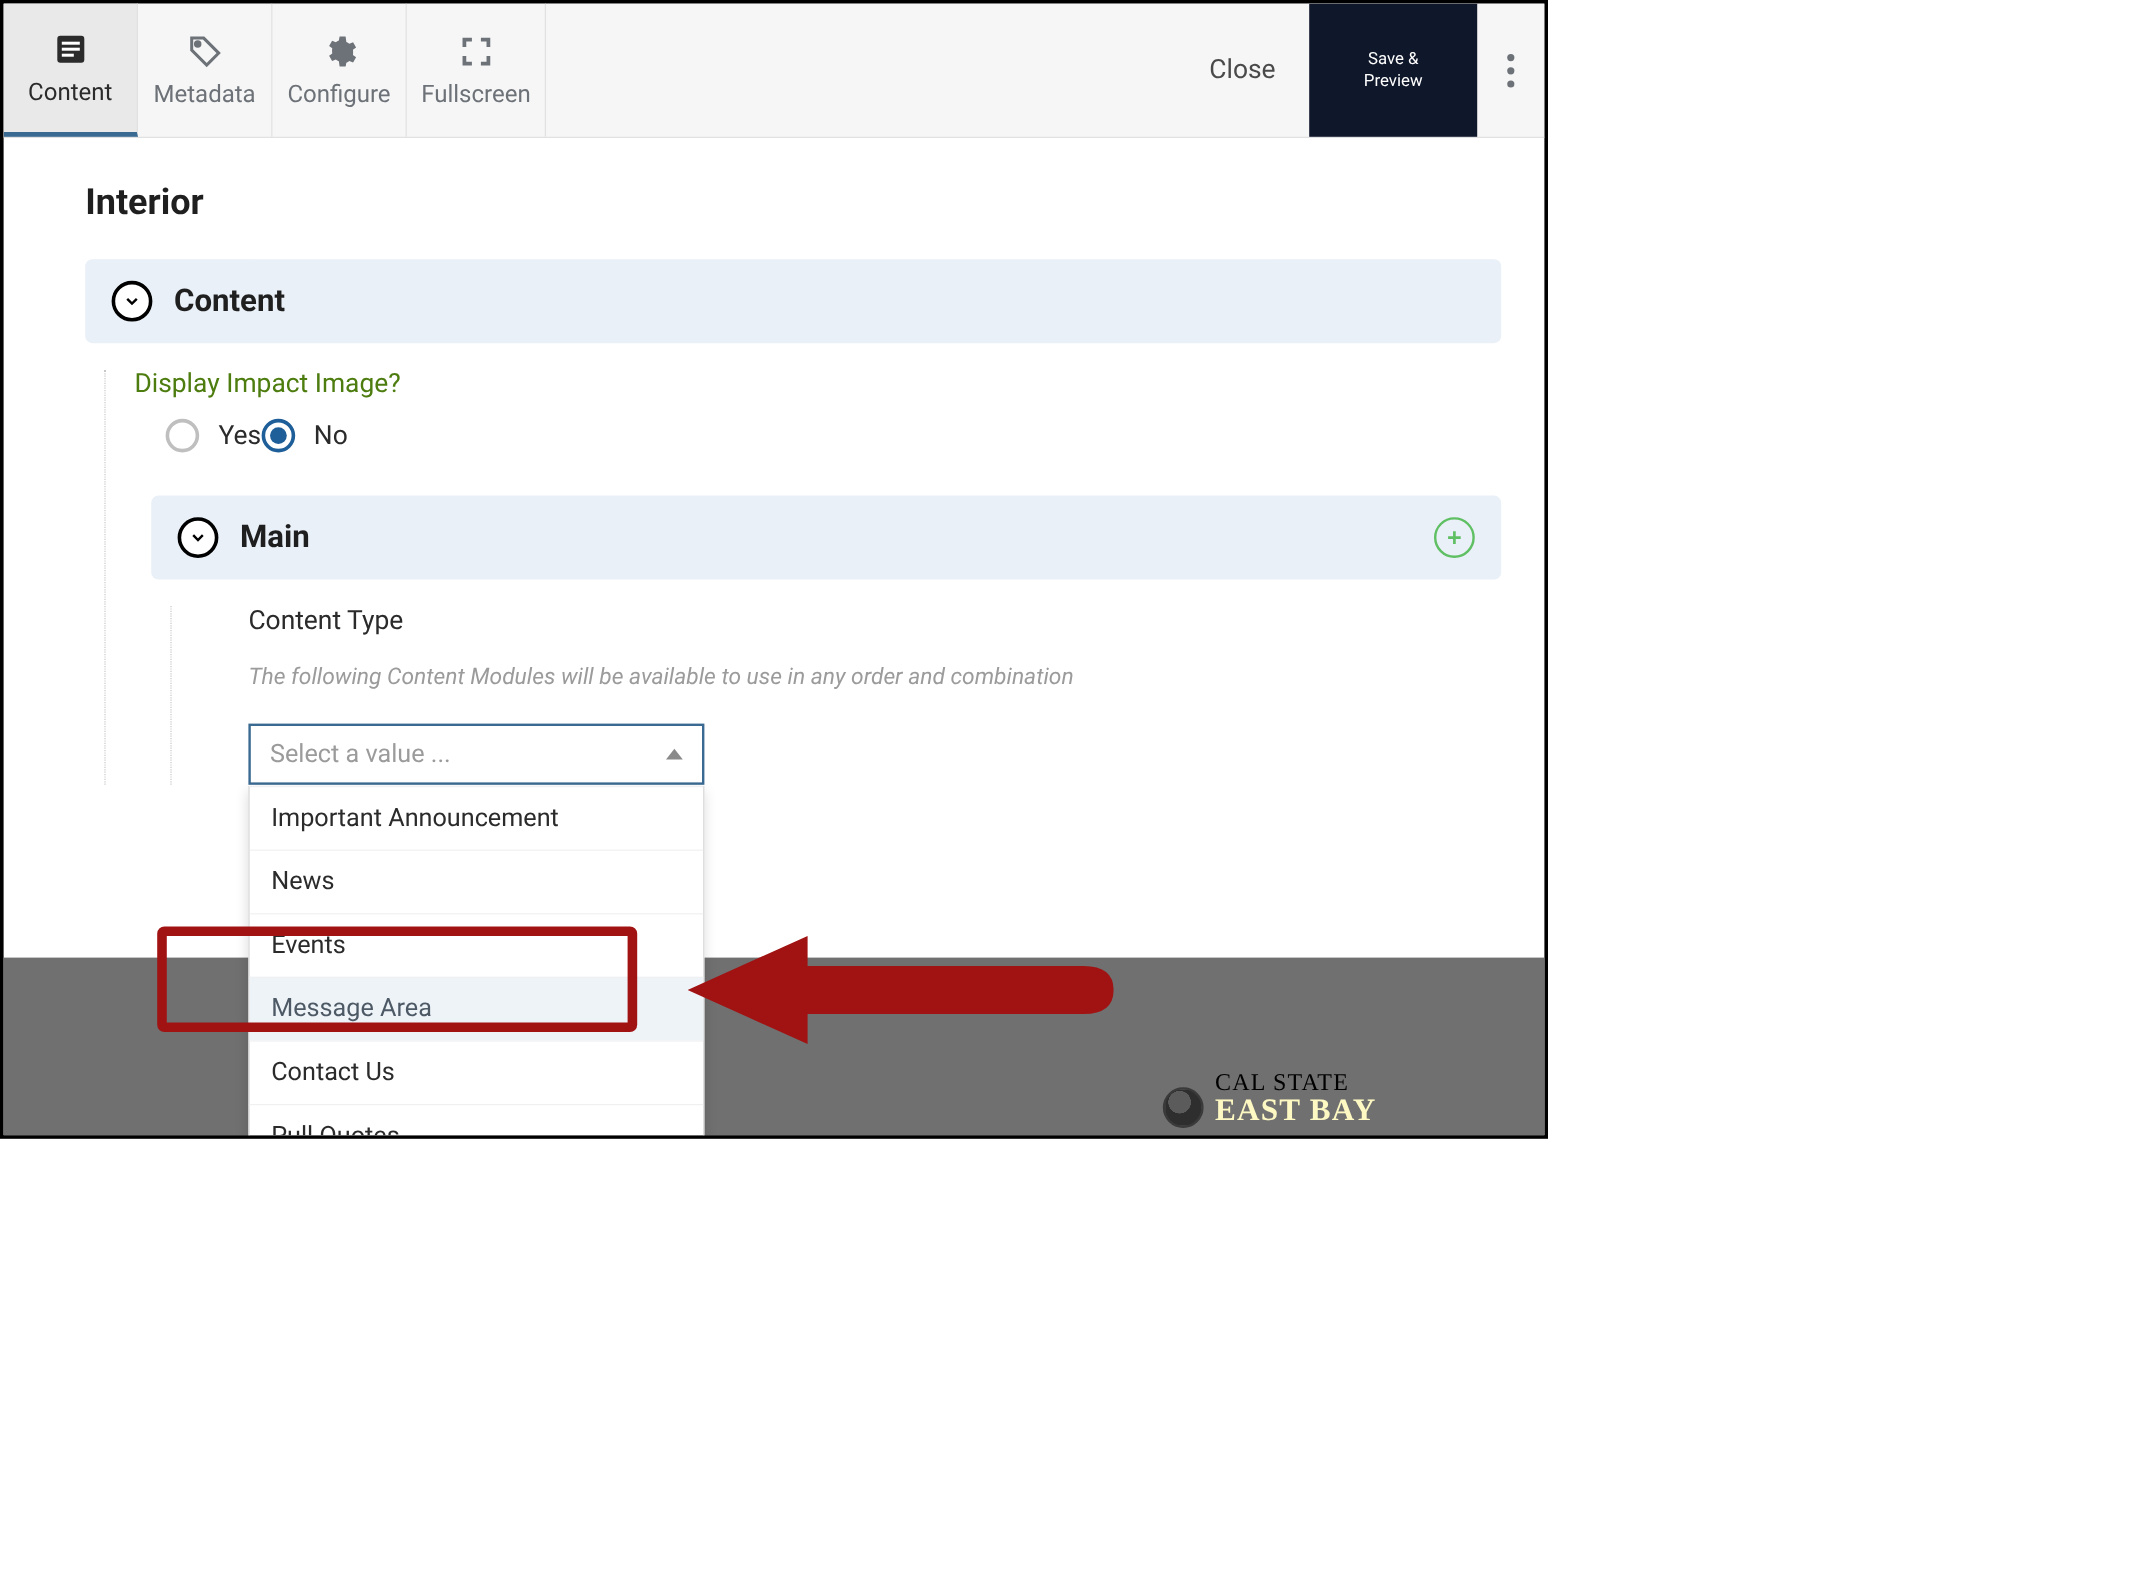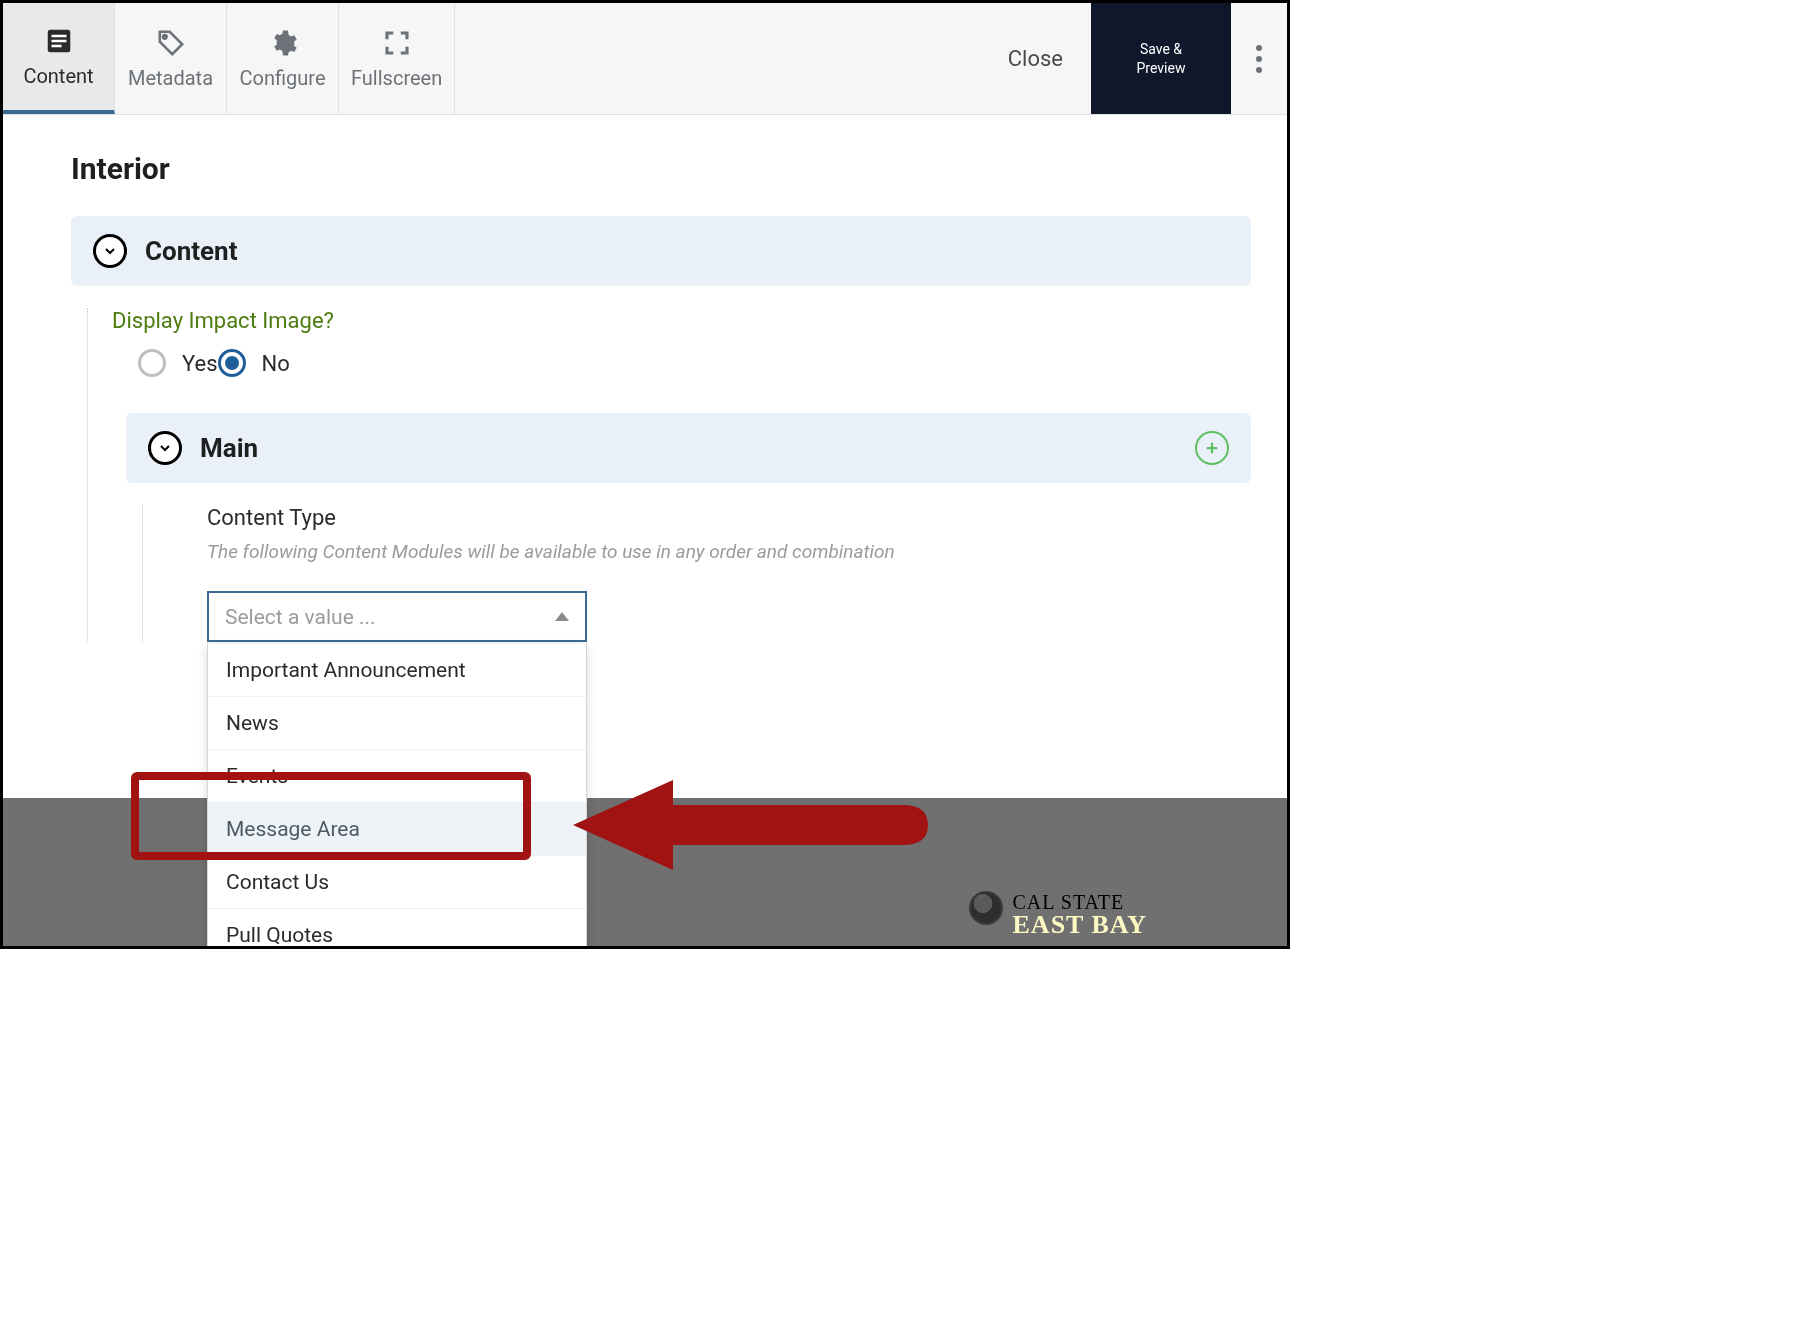--- a/index.html
+++ b/index.html
@@ -111,21 +111,21 @@
   .radio-item { display:flex; align-items:center; gap:16px; font-size:22px; color:#2b2b2b; cursor:pointer; }
   .radio {
     width:28px; height:28px; border-radius:50%; border:3px solid #bfbfbf; position:relative;
   }
   .radio.checked { border-color:#1f5f99; }
   .radio.checked::after {
     content:""; position:absolute; inset:4px; border-radius:50%; background:#1f5f99;
   }
 
   .sub-section { margin-left: 14px; text-align: center; }
-  .ct-label { font-size:22px; color:#2b2b2b; margin: 18px 0 10px 40px; }
+  .ct-label { font-size:22px; color:#2b2b2b; margin: 18px 0 22px 40px; }
   .ct-desc  { font-size:19px; color:#9b9b9b; font-style:italic; margin: 0 0 28px 40px; }
 
   
   .dd-wrap { position:relative; margin-left:40px; width:380px; }
   .dd-trigger {
     height:51px; border:2px solid #3a6a92; background:#fff;
     display:flex; align-items:center; justify-content:space-between;
     padding: 0 16px; color:#9b9b9b; font-size:21px; cursor:pointer;
   }
   .dd-trigger .tri-up {
@@ -144,21 +144,21 @@
     border-top:1px solid #f0f0f0; position:relative;
   }
   .dd-item.highlight { background:#eef3f8; color:#4d5a66; }
 
   
   .footer-grey {
     position:absolute; left:0; right:0; bottom:0; height:148px;
     background:#707070;
   }
   .footer-logo {
-    position:absolute; right:140px; bottom:6px; display:flex; align-items:flex-start; gap:10px;
+    position:absolute; right:140px; bottom:6px; display:flex; align-items:flex-end; gap:10px;
     color:#8a1b14; font-family: Georgia, "Times New Roman", serif;
   }
   .footer-logo .seal {
     width:34px; height:34px; border-radius:50%;
     background: radial-gradient(circle at 40% 35%, #5b5b5b 0 35%, #2e2e2e 36% 100%);
     border:2px solid #3a3a3a;
   }
   .footer-logo .t1 { color:#000; font-size:20px; letter-spacing:1px; display:block; }
   .footer-logo .t2 { color:#fef9c3; font-size:26px; font-weight:700; letter-spacing:1px; display:block; margin-top:-4px; }
 

